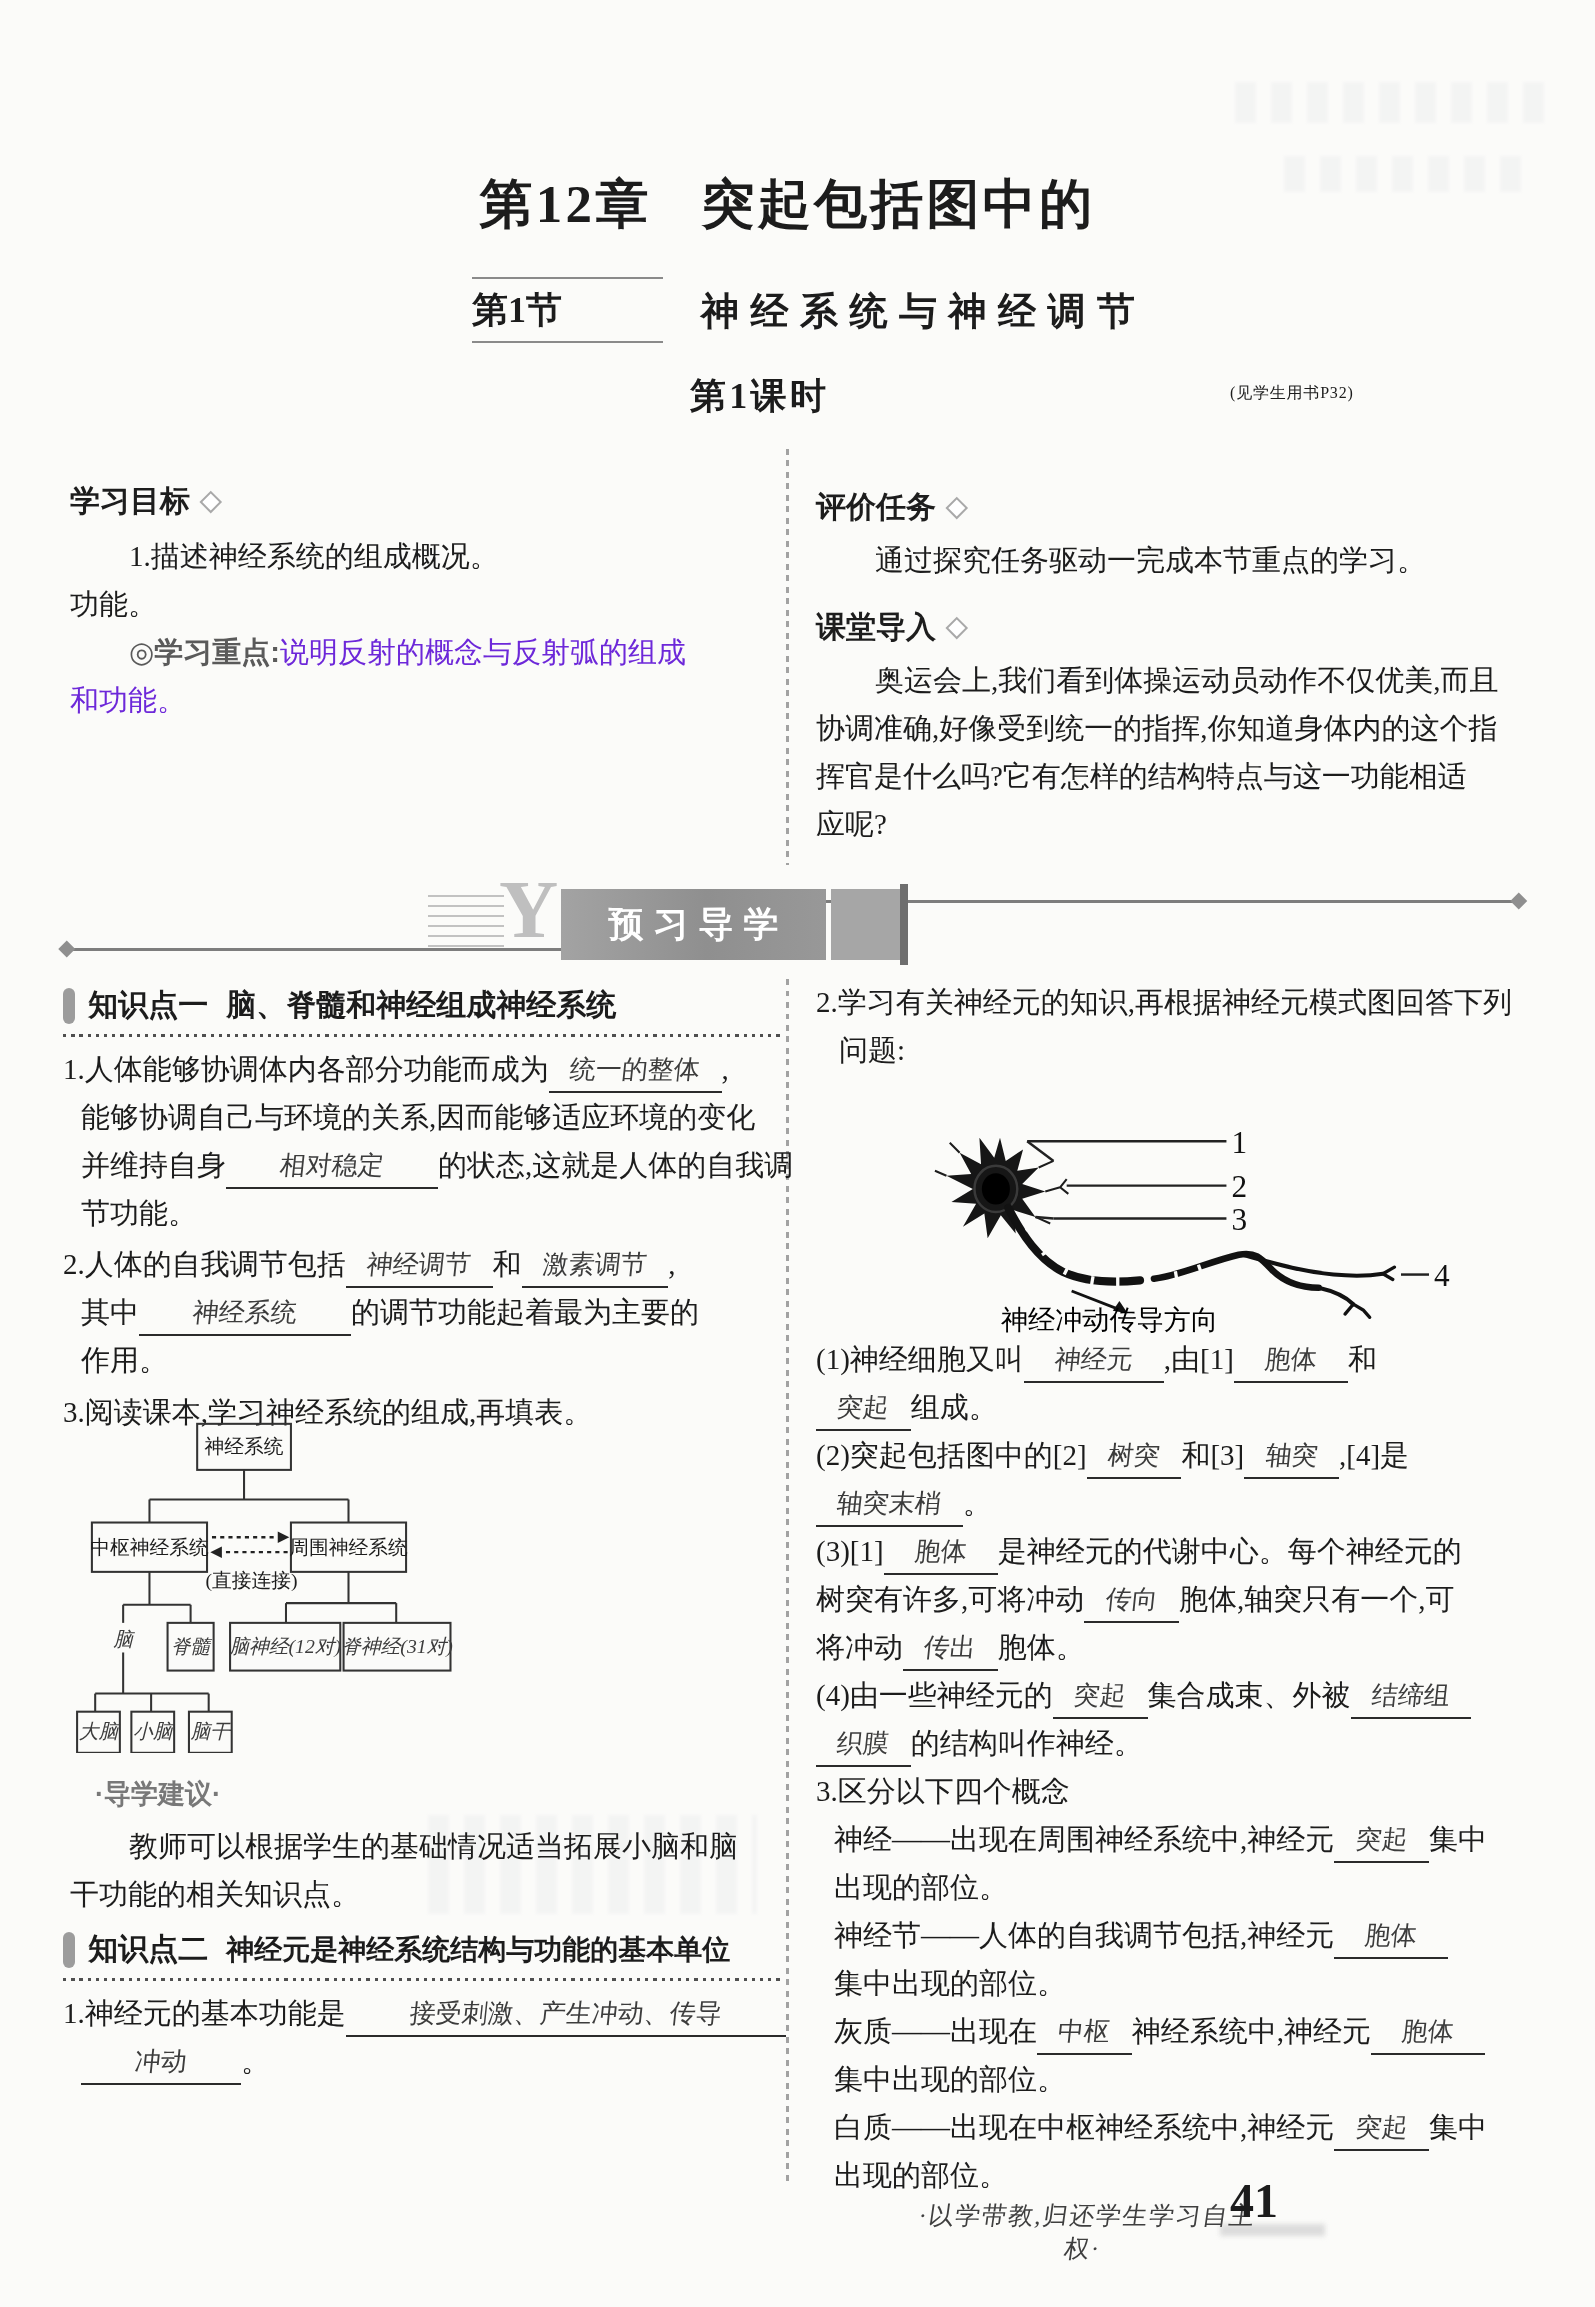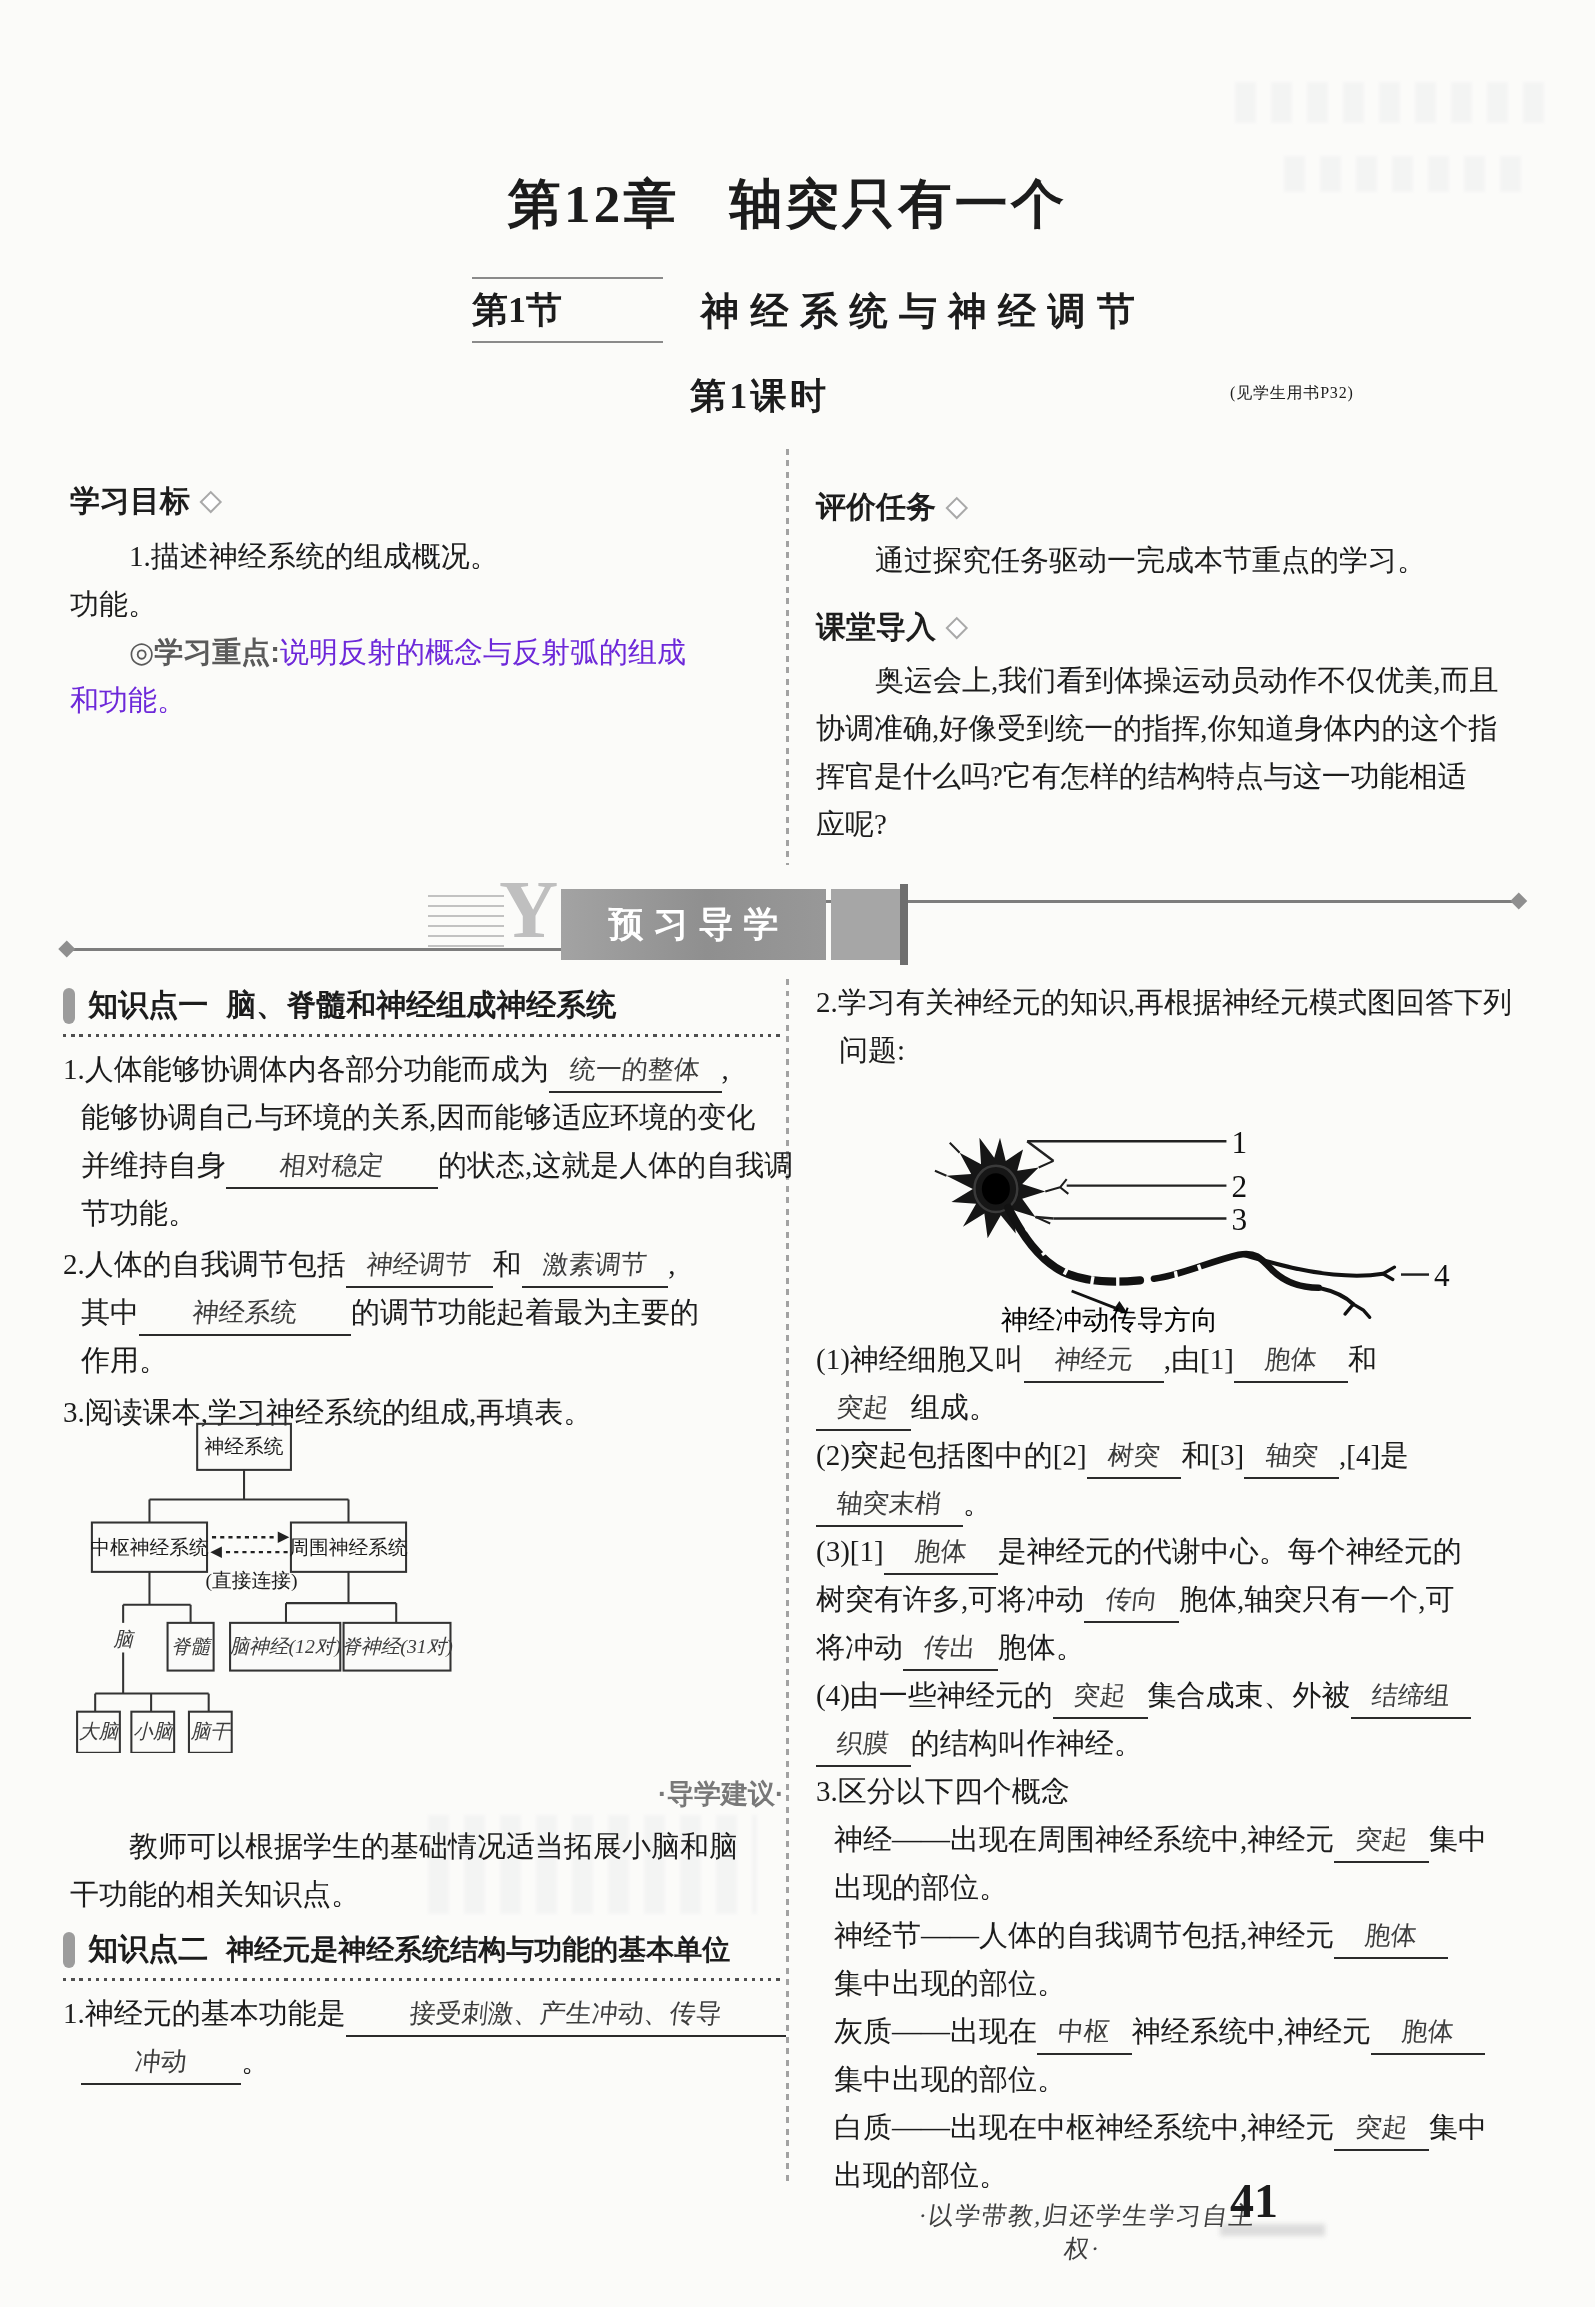--- a/index.html
+++ b/index.html
@@ -59,21 +59,21 @@
 <body>
 
 <div class="page">
 
   <div class="abs bleed" style="top:82px;left:1235px;width:321px;height:41px;"></div>
   <div class="abs bleed" style="top:156px;left:1284px;width:247px;height:36px;"></div>
   <div class="abs bleed" style="top:1815px;left:428px;width:329px;height:99px;"></div>
 
   <div class="abs chapter">
     <span>第12章</span>&nbsp;&nbsp;
-    <span>轴突只有一个</span>
+    <span>突起包括图中的</span>
   </div>
   <div class="abs secno">第1节</div>
   <div class="abs sectitle">神经系统与神经调节</div>
   <div class="abs lesson">第1课时</div>
   <div class="abs bookref">(见学生用书P32)</div>
 
   <div class="abs divider" style="left:786px;top:449px;height:416px;"></div>
   <div class="abs divider" style="left:786px;top:979px;height:1206px;"></div>
 
   <div class="abs" style="top:481px;left:70px;width:714px;">
@@ -193,21 +193,21 @@
     <text class="answer" x="78" y="272" text-anchor="middle">脑</text>
     <text class="answer" x="160" y="281" text-anchor="middle" font-size="22">脊髓</text>
     <text class="answer" x="275" y="281" text-anchor="middle" font-size="20">脑神经(12对)</text>
     <text class="answer" x="411" y="281" text-anchor="middle" font-size="20">脊神经(31对)</text>
     <text class="answer" x="48" y="384" text-anchor="middle" font-size="21">大脑</text>
     <text class="answer" x="114" y="384" text-anchor="middle" font-size="21">小脑</text>
     <text class="answer" x="184" y="384" text-anchor="middle" font-size="21">脑干</text>
   </svg>
 
   <div class="abs" style="top:1776px;left:70px;width:714px;">
-    <div style="font-family:'Liberation Sans','DejaVu Sans',sans-serif;font-weight:bold;font-size:27px;color:#787878;padding-left:25px;text-align:right;">·导学建议·</div>
+    <div style="font-family:'Liberation Sans','DejaVu Sans',sans-serif;font-weight:bold;font-size:27px;color:#787878;padding-left:25px;">·导学建议·</div>
     <div style="height:10px;"></div>
     <div class="line indent2">教师可以根据学生的基础情况适当拓展小脑和脑</div>
     <div class="line">干功能的相关知识点。</div>
   </div>
 
   <div class="abs" style="top:1928px;left:63px;width:722px;">
     <div class="kp-head">
       <span class="kp-badge"></span>
       <span class="kp-name">知识点二</span>
       <span class="kp-title" style="font-size:28px;font-family:Liberation Serif, serif;">神经元是神经系统结构与功能的基本单位</span>

